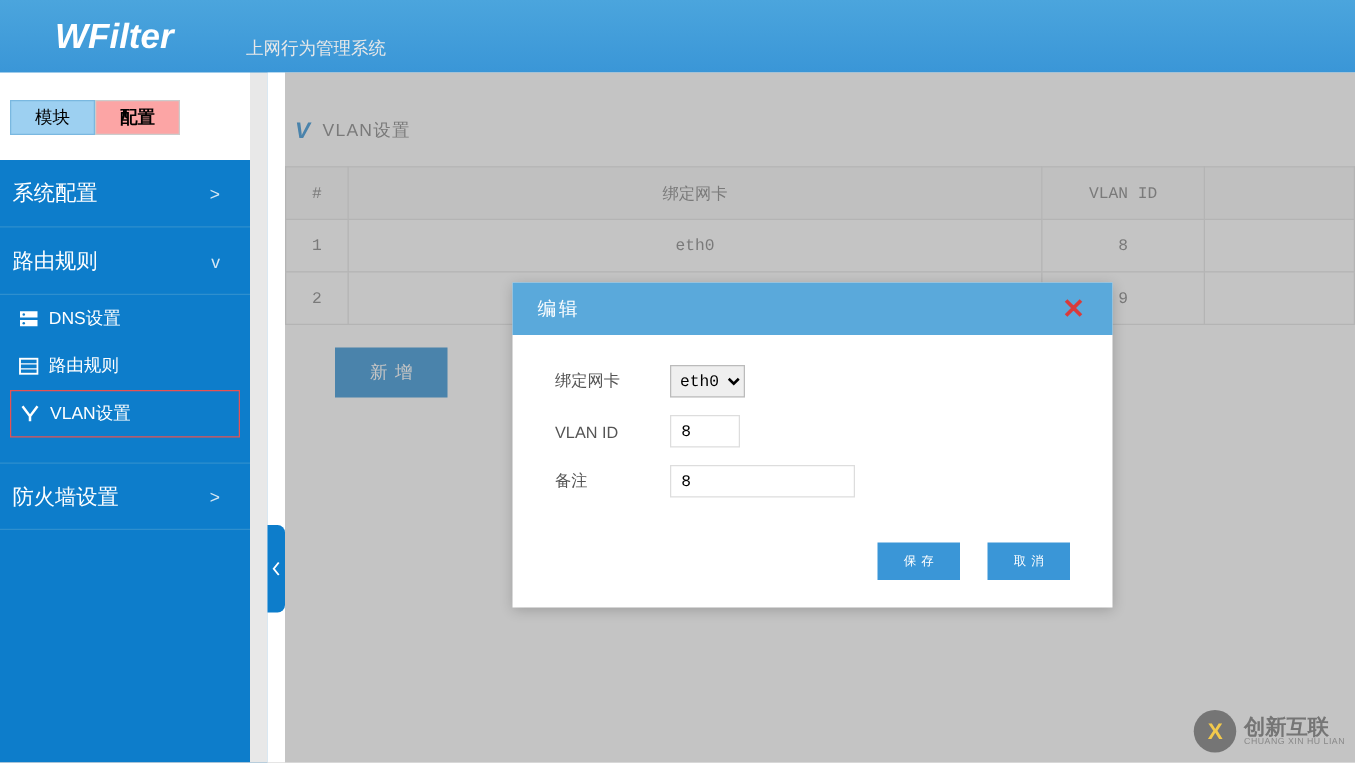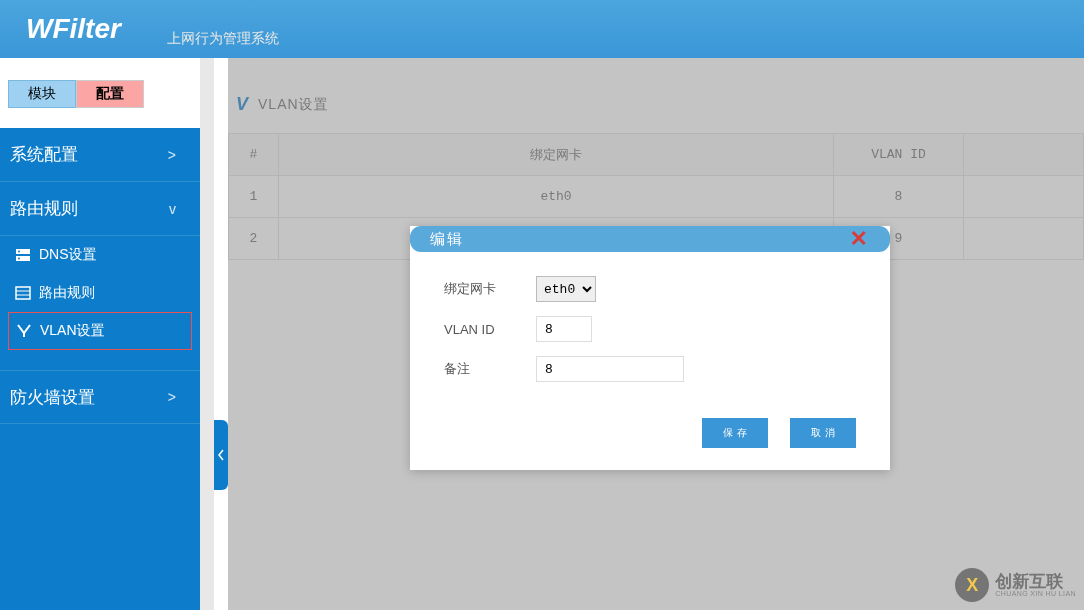--- a/index.html
+++ b/index.html
@@ -16,22 +16,23 @@
       position: relative;
       background: #f5f5f5;
     }
     .header {
       height: 58px;
       background: linear-gradient(to bottom, #4ba5dd, #3a96d7);
       background-color: #4aa2dc;
       color: #fff;
       display: flex;
       align-items: center;
-      padding-left: 26px;
+      padding-left: 44px;
       position: relative;
+      gap: 12px;
     }
     .header-title {
       font-size: 28px;
       font-weight: bold;
       font-style: italic;
       margin-right: 2px;
     }
     .header-subtitle {
       font-size: 14px;
       color: #e8e8e8;
@@ -207,30 +208,29 @@
     .modal {
       position: absolute;
       left: 410px;
       top: 226px;
       width: 480px;
       background: #fff;
       z-index: 20;
       box-shadow: 0 2px 10px rgba(0,0,0,0.2);
     }
     .modal-header {
-      height: 26px;
+      height: 42px;
       background: #5aa9db;
       color: #fff;
       display: flex;
       align-items: center;
       justify-content: space-between;
       padding: 0 20px;
       font-size: 15px;
       letter-spacing: 2px;
-      border-radius: 11px;
     }
     .modal-close {
       color: #d93b3b;
       font-size: 22px;
       cursor: pointer;
       font-weight: bold;
     }
     .modal-body {
       padding: 24px 34px 14px 34px;
     }
@@ -411,20 +411,21 @@
           </tr>
           <tr>
             <td>2</td>
             <td></td>
             <td>9</td>
             <td></td>
           </tr>
         </tbody>
       </table>
 
+      <button class="add-button">新增</button>
     </div>
   </div>
 </div>
 
 <div class="modal-overlay"></div>
 
 <div class="modal">
   <div class="modal-header">
     <span>编辑</span>
     <span class="modal-close">✕</span>

